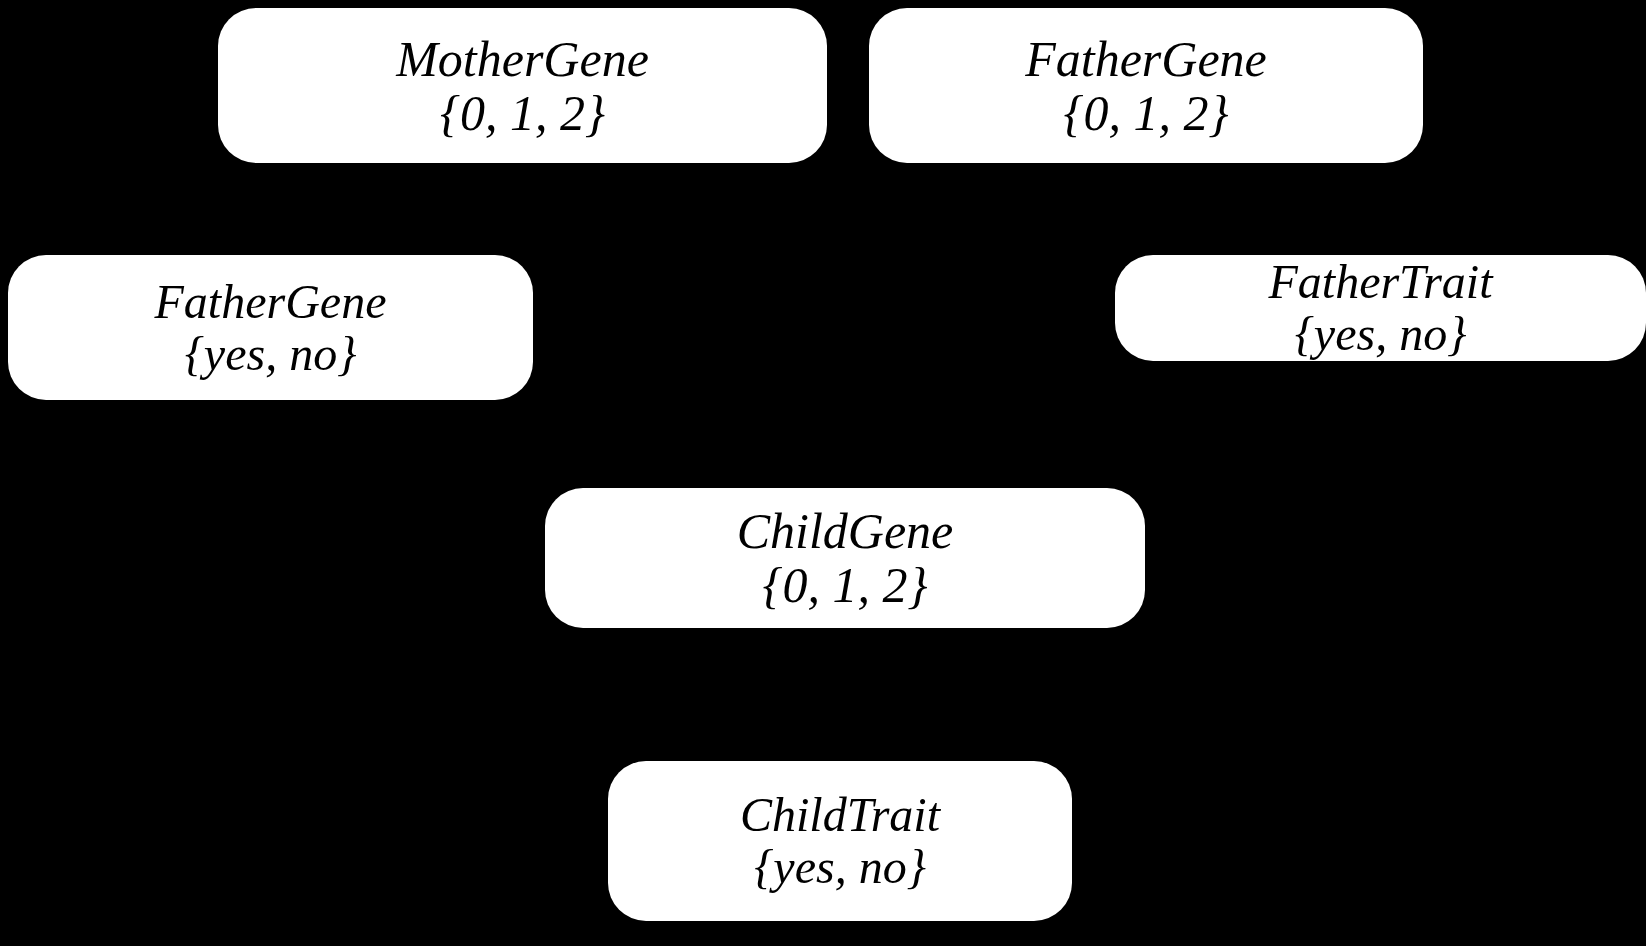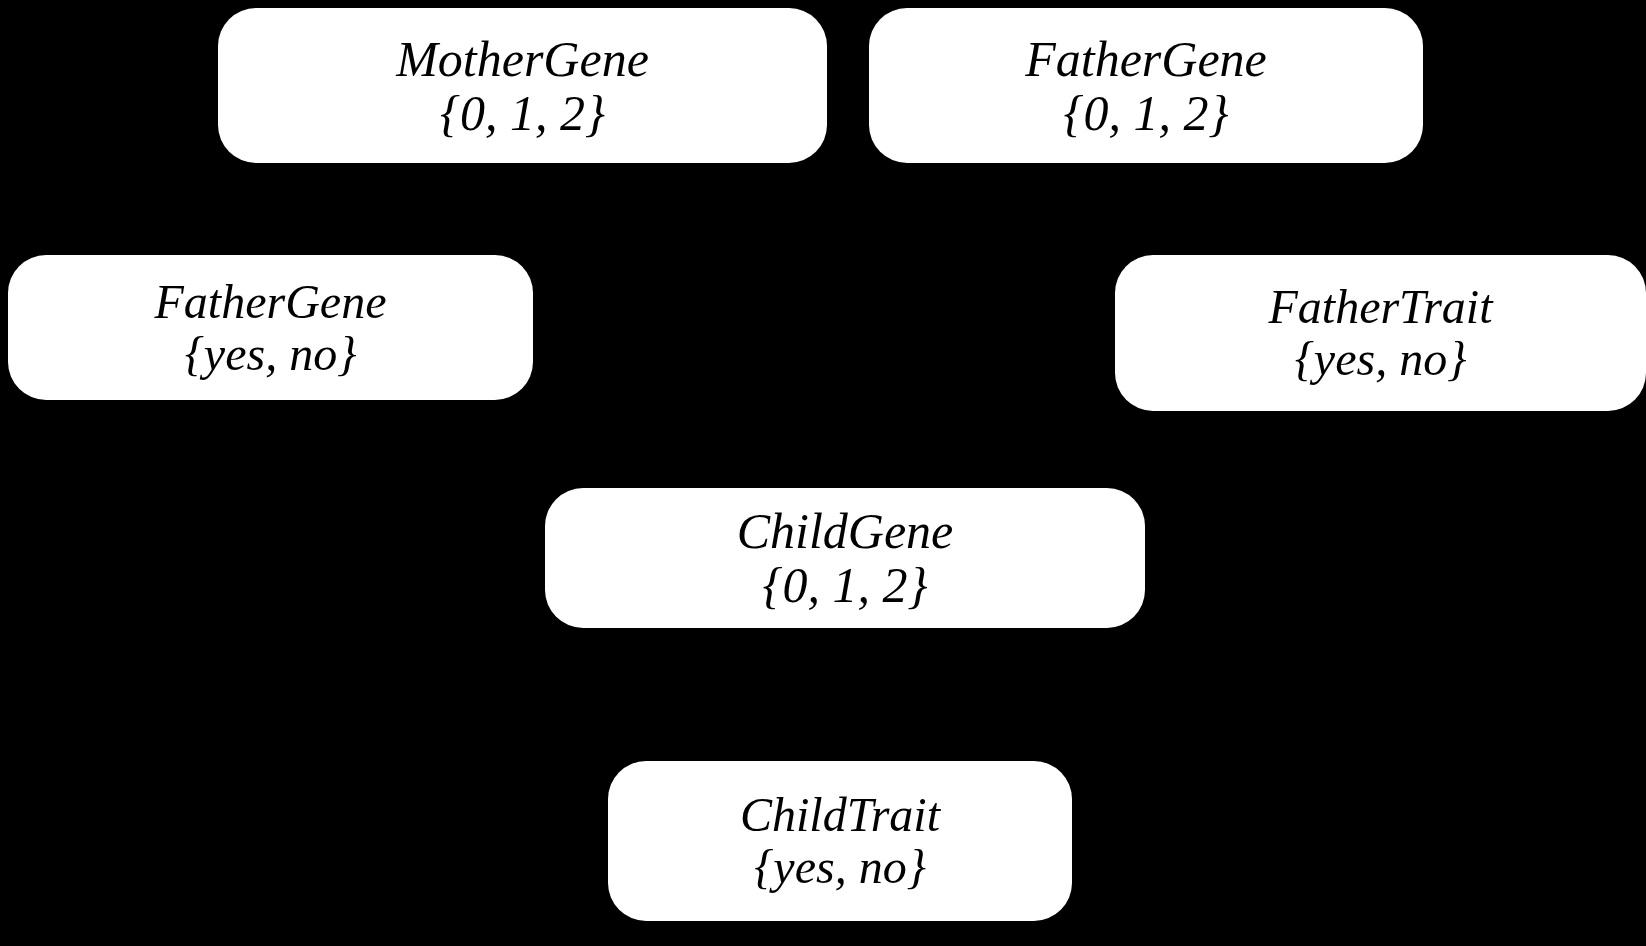--- a/index.html
+++ b/index.html
@@ -35,21 +35,21 @@
     white-space: nowrap;
   }
   .node .node-domain {
     display: block;
     white-space: nowrap;
   }
   
   #node-mother-gene  { left: 218px; top: 8px;   width: 609px; height: 155px; font-size: 50px; }
   #node-father-gene  { left: 869px; top: 8px;   width: 554px; height: 155px; font-size: 50px; }
   #node-mother-trait { left: 8px;   top: 255px; width: 525px; height: 145px; font-size: 48px; }
-  #node-father-trait { left: 1115px;top: 255px; width: 531px; height: 156px; font-size: 48px; }
+  #node-father-trait { left: 1115px;top: 255px; width: 531px; height: 106px; font-size: 48px; }
   #node-child-gene   { left: 545px; top: 488px; width: 600px; height: 140px; font-size: 50px; }
   #node-child-trait  { left: 608px; top: 735px; width: 464px; height: 160px; font-size: 48px; margin-top: 26px; }
 </style>
 </head>
 <body>
 
 <div id="canvas">
 
   <div class="node" id="node-mother-gene">
     <span class="node-title">MotherGene</span>

